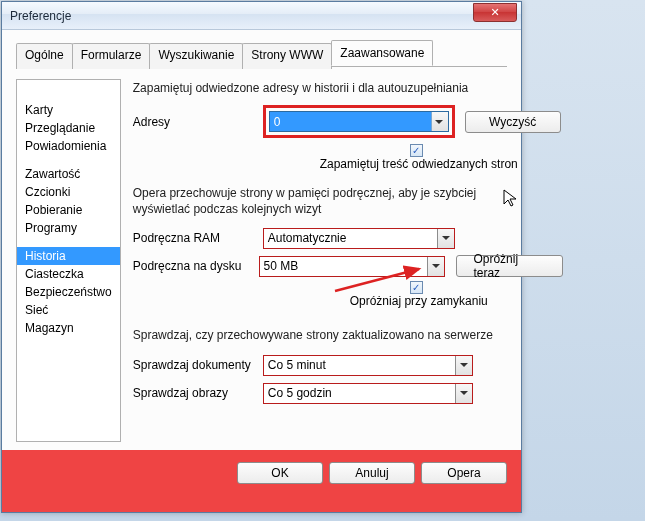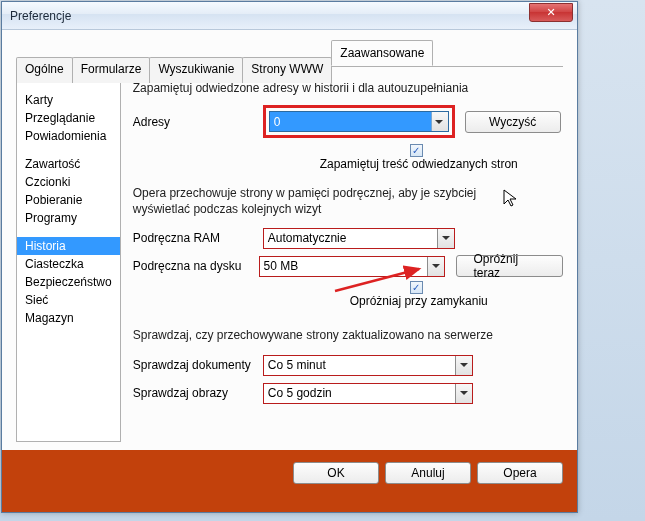--- a/index.html
+++ b/index.html
@@ -5,23 +5,23 @@
   * { box-sizing: border-box; margin: 0; padding: 0; }
   body {
     font-family: "Segoe UI", Tahoma, sans-serif;
     font-size: 12px;
     background: linear-gradient(to bottom, #d8e4f0, #c4d6e8);
     width: 645px;
     height: 521px;
     overflow: hidden;
   }
   .window {
-    background: #c2410c;
+    background: #ef4444;
     border: 1px solid #5a7ca0;
-    width: 577px;
+    width: 521px;
     height: 512px;
     margin: 1px;
     box-shadow: 0 0 6px rgba(0,0,0,0.25);
     display: flex;
     flex-direction: column;
   }
   .titlebar {
     height: 28px;
     background: linear-gradient(to bottom, #f5faff 0%, #e4edf7 45%, #d6e3f2 46%, #e8f0fa 100%);
     border-bottom: 1px solid #b8c8da;
@@ -55,41 +55,41 @@
     border-bottom: 1px solid #b0b0b0;
     font-size: 12px;
   }
   .tab {
     padding: 4px 8px;
     border: 1px solid #b0b0b0;
     border-bottom: none;
     margin-right: -1px;
     background: #f4f4f4;
     position: relative;
-    top: 17px;
+    top: 3px;
     border-radius: 2px 2px 0 0;
   }
   .tab.active {
     background: #fcfcfc;
     border-bottom: 1px solid #fcfcfc;
     top: 0;
     padding-top: 5px;
     padding-bottom: 5px;
   }
   .main-area {
     flex: 1;
     display: flex;
     gap: 12px;
     padding-top: 12px;
   }
   .sidebar {
     width: 110px;
     border: 1px solid #b0b0b0;
     background: #fff;
-    padding: 9px 0;
+    padding: 19px 0;
     font-size: 12px;
   }
   .side-group { padding: 2px 0 8px 0; }
   .side-item {
     padding: 1px 8px;
     line-height: 16px;
     cursor: default;
   }
   .side-item.selected {
     background: #3399ff;

